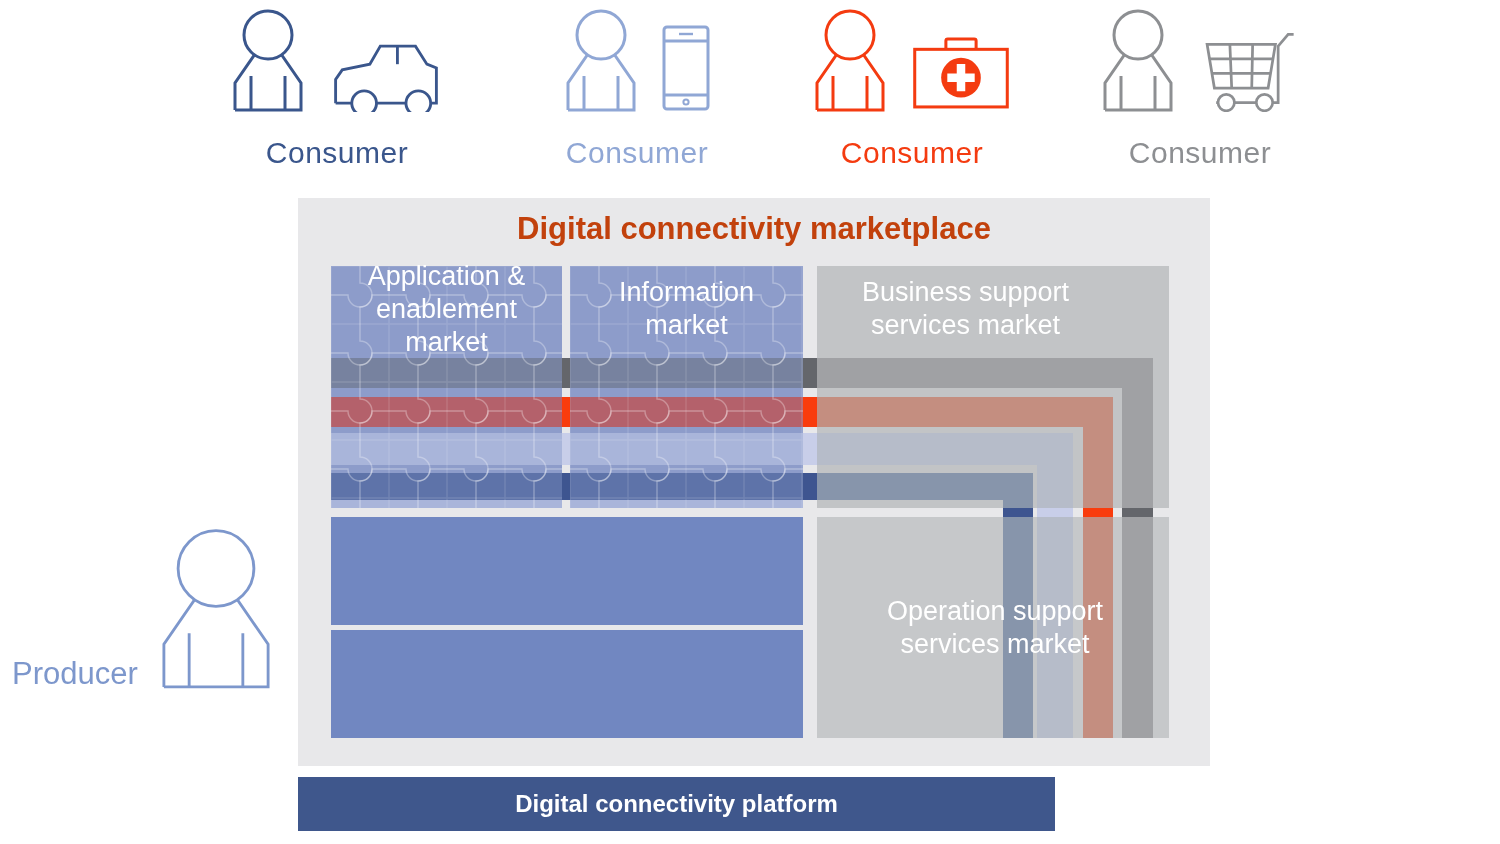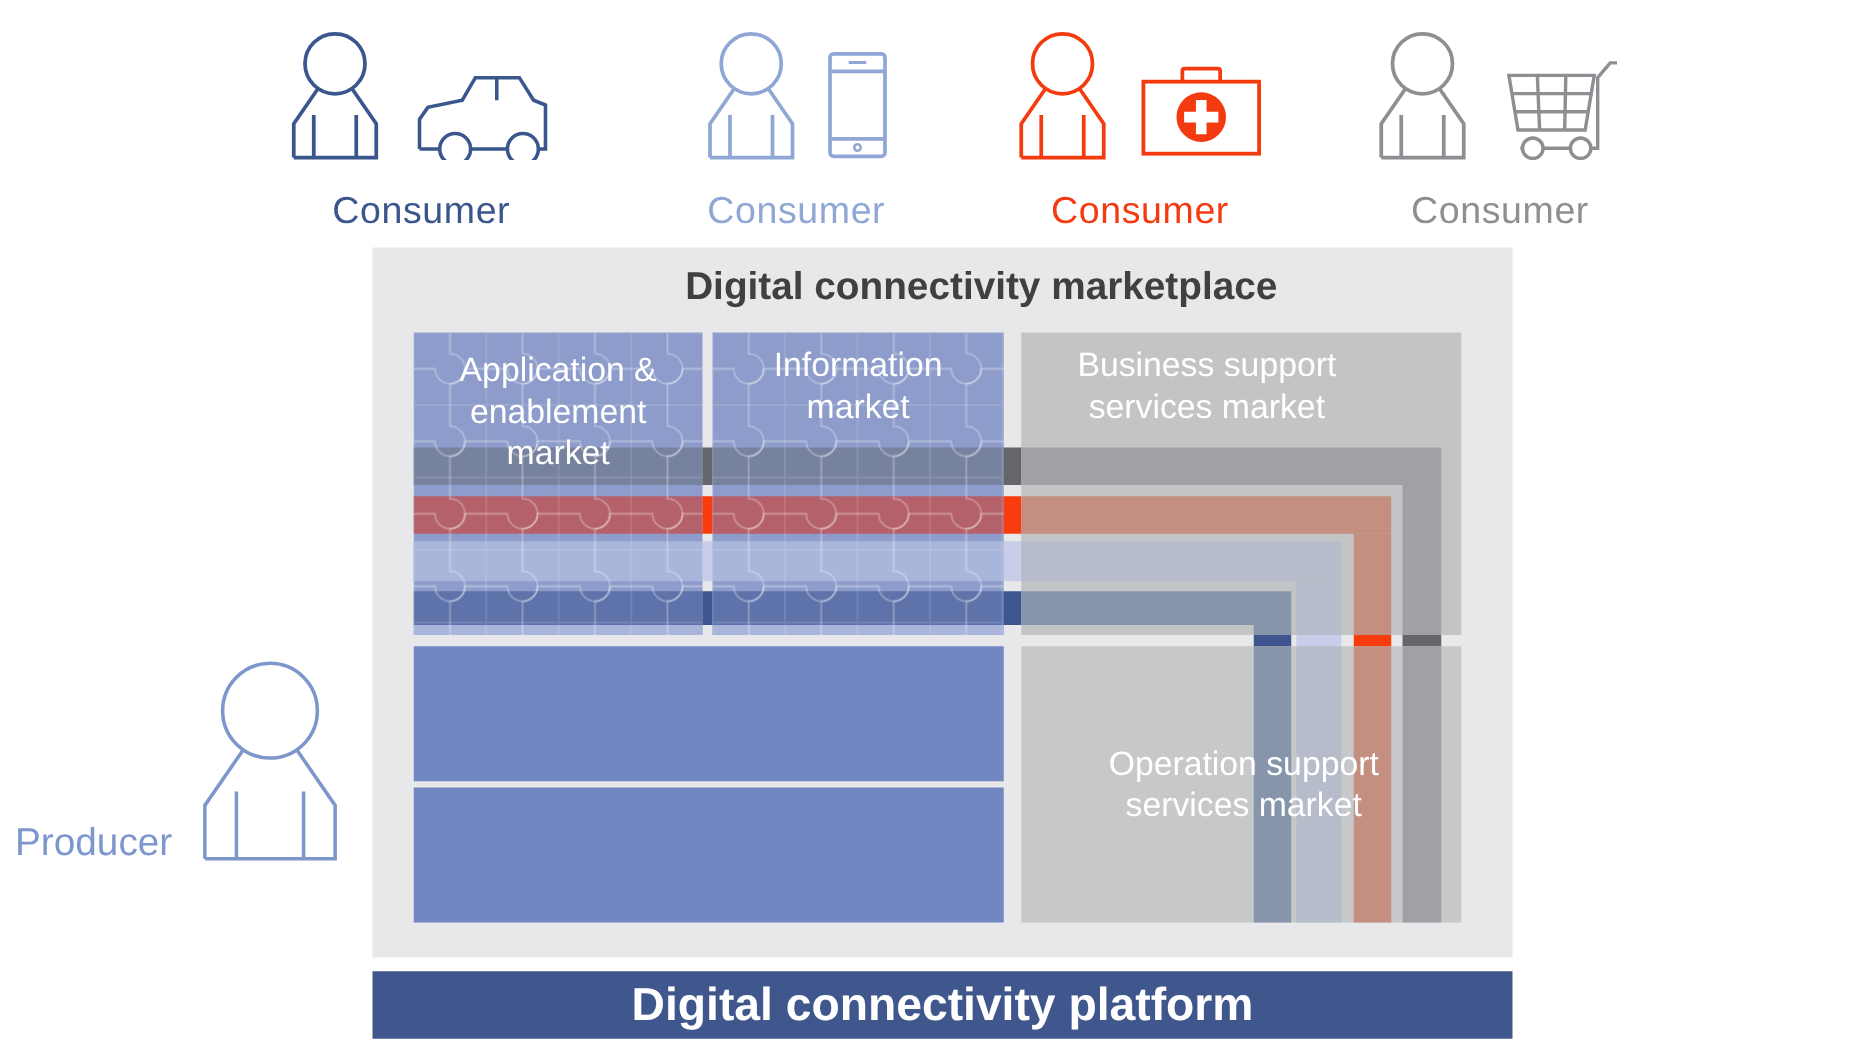--- a/index.html
+++ b/index.html
@@ -1,40 +1,40 @@
 <!DOCTYPE html>
 <html><head>
 <meta charset="utf-8">
 <style>
   html,body{margin:0;padding:0;background:#ffffff;}
   .canvas{position:relative;width:1500px;height:844px;background:#ffffff;overflow:hidden;
           font-family:"Liberation Sans", sans-serif;}
   svg{display:block;}
   .icon svg{stroke:currentColor;fill:none;}
   
-  .consumer{position:absolute;top:16px;display:flex;flex-direction:column;align-items:center;}
+  .consumer{position:absolute;top:0;display:flex;flex-direction:column;align-items:center;}
   .consumer .icons{display:flex;align-items:flex-end;gap:22px;height:112px;}
   .consumer .label{margin-top:24px;font-size:30px;letter-spacing:0.5px;}
   
   .actor{position:absolute;display:flex;align-items:flex-end;}
   .actor .label{font-size:31px;line-height:37px;white-space:pre-line;}
   
   .marketplace{position:absolute;left:298px;top:198px;width:912px;height:568px;}
   .mk-title{position:absolute;top:13px;left:0;width:100%;text-align:center;
             font-size:31px;font-weight:bold;}
   .block{position:absolute;z-index:1;}
   .st{position:absolute;z-index:2;}
   .puzzle{position:absolute;z-index:3;pointer-events:none;}
   .blabel{position:absolute;z-index:4;color:#ffffff;font-size:27px;line-height:33px;
           text-align:center;white-space:pre-line;}
   .blabel.center{display:flex;align-items:center;justify-content:center;}
   
-  .bar{position:absolute;left:298px;top:777px;width:912px;height:54px;
+  .bar{position:absolute;left:298px;top:777px;width:757px;height:54px;
        display:flex;align-items:center;justify-content:center;
-       font-size:37px;font-weight:bold;}
+       font-size:24px;font-weight:bold;}
 </style>
 </head>
 <body>
 
 <div class="canvas">
 
   <svg width="0" height="0" style="position:absolute">
     <defs>
       <pattern id="pz" width="58" height="58" patternUnits="userSpaceOnUse">
         <g fill="none" stroke="rgba(255,255,255,0.30)" stroke-width="1.4">
@@ -137,21 +137,21 @@
       <svg width="120" height="168" viewBox="0 0 76 104" stroke-width="1.8">
         <path d="M5 102 V75 L25 46 H51 L71 75 V102 H5"></path>
         <circle cx="38" cy="27" r="24" fill="#fff"></circle>
         <path d="M21 102 V68 M55 102 V68"></path>
       </svg>
     </span>
   </div>
 
 
   <div class="marketplace" style="background-color: rgb(232, 232, 234);">
-    <div class="mk-title" style="color: #404040; margin-left: 31px;">Digital connectivity marketplace</div>
+    <div class="mk-title" style="color: #c2410c;">Digital connectivity marketplace</div>
 
     <div class="block" style="left: 33px; top: 68px; width: 231px; height: 242px; background-color: rgb(141, 156, 202);"></div>
     <div class="block" style="left: 272px; top: 68px; width: 233px; height: 242px; background-color: rgb(141, 156, 202);"></div>
     <div class="block" style="left: 519px; top: 68px; width: 352px; height: 242px; background-color: rgb(194, 196, 198);"></div>
     <div class="block" style="left: 33px; top: 319px; width: 472px; height: 108px; background-color: rgb(113, 135, 193);"></div>
     <div class="block" style="left: 33px; top: 432px; width: 472px; height: 108px; background-color: rgb(113, 135, 193);"></div>
     <div class="block" style="left: 519px; top: 319px; width: 352px; height: 221px; background-color: rgb(198, 200, 202);"></div>
 
     <div class="st" style="left: 33px; top: 160px; width: 231px; height: 30px; background-color: rgb(119, 130, 159);"></div>
     <div class="st" style="left: 264px; top: 160px; width: 8px; height: 30px; background-color: rgb(100, 102, 107);"></div>
@@ -192,21 +192,21 @@
     <div class="st" style="left: 33px; top: 302px; width: 231px; height: 8px; background-color: rgb(169, 181, 218);"></div>
     <div class="st" style="left: 272px; top: 302px; width: 233px; height: 8px; background-color: rgb(169, 181, 218);"></div>
 
     <svg class="puzzle" style="left:33px;top:68px" width="231" height="242">
       <rect width="231" height="242" fill="url(#pz)"></rect>
     </svg>
     <svg class="puzzle" style="left:272px;top:68px" width="233" height="242">
       <rect width="233" height="242" fill="url(#pz)"></rect>
     </svg>
 
-    <div class="blabel" style="left:33px;top:82px;width:231px">Application &amp;
+    <div class="blabel" style="left:33px;top:62px;width:231px">Application &amp;
 enablement
 market</div>
     <div class="blabel" style="left:272px;top:78px;width:233px">Information
 market</div>
     <div class="blabel" style="left:519px;top:78px;width:297px">Business support
 services market</div>
     <div class="blabel center" style="left:519px;top:319px;width:356px;height:221px">Operation support
 services market</div>
   </div>
 

